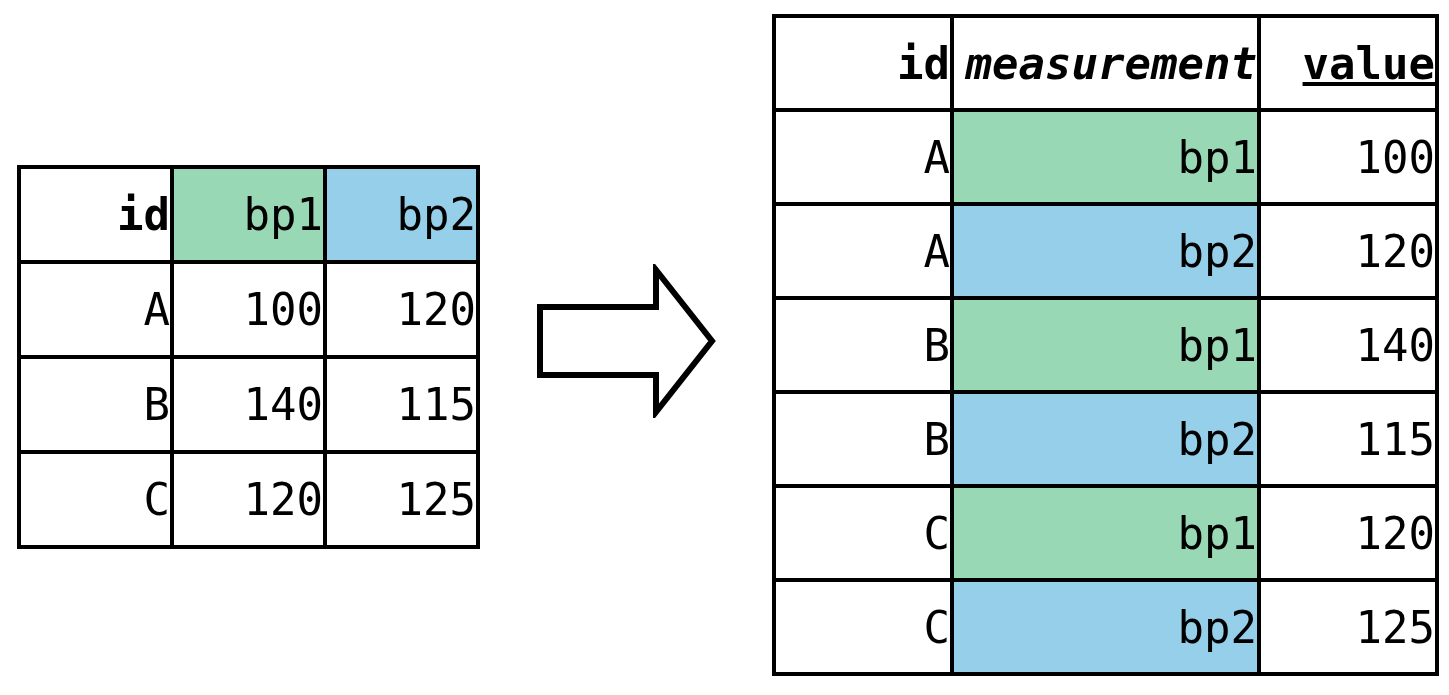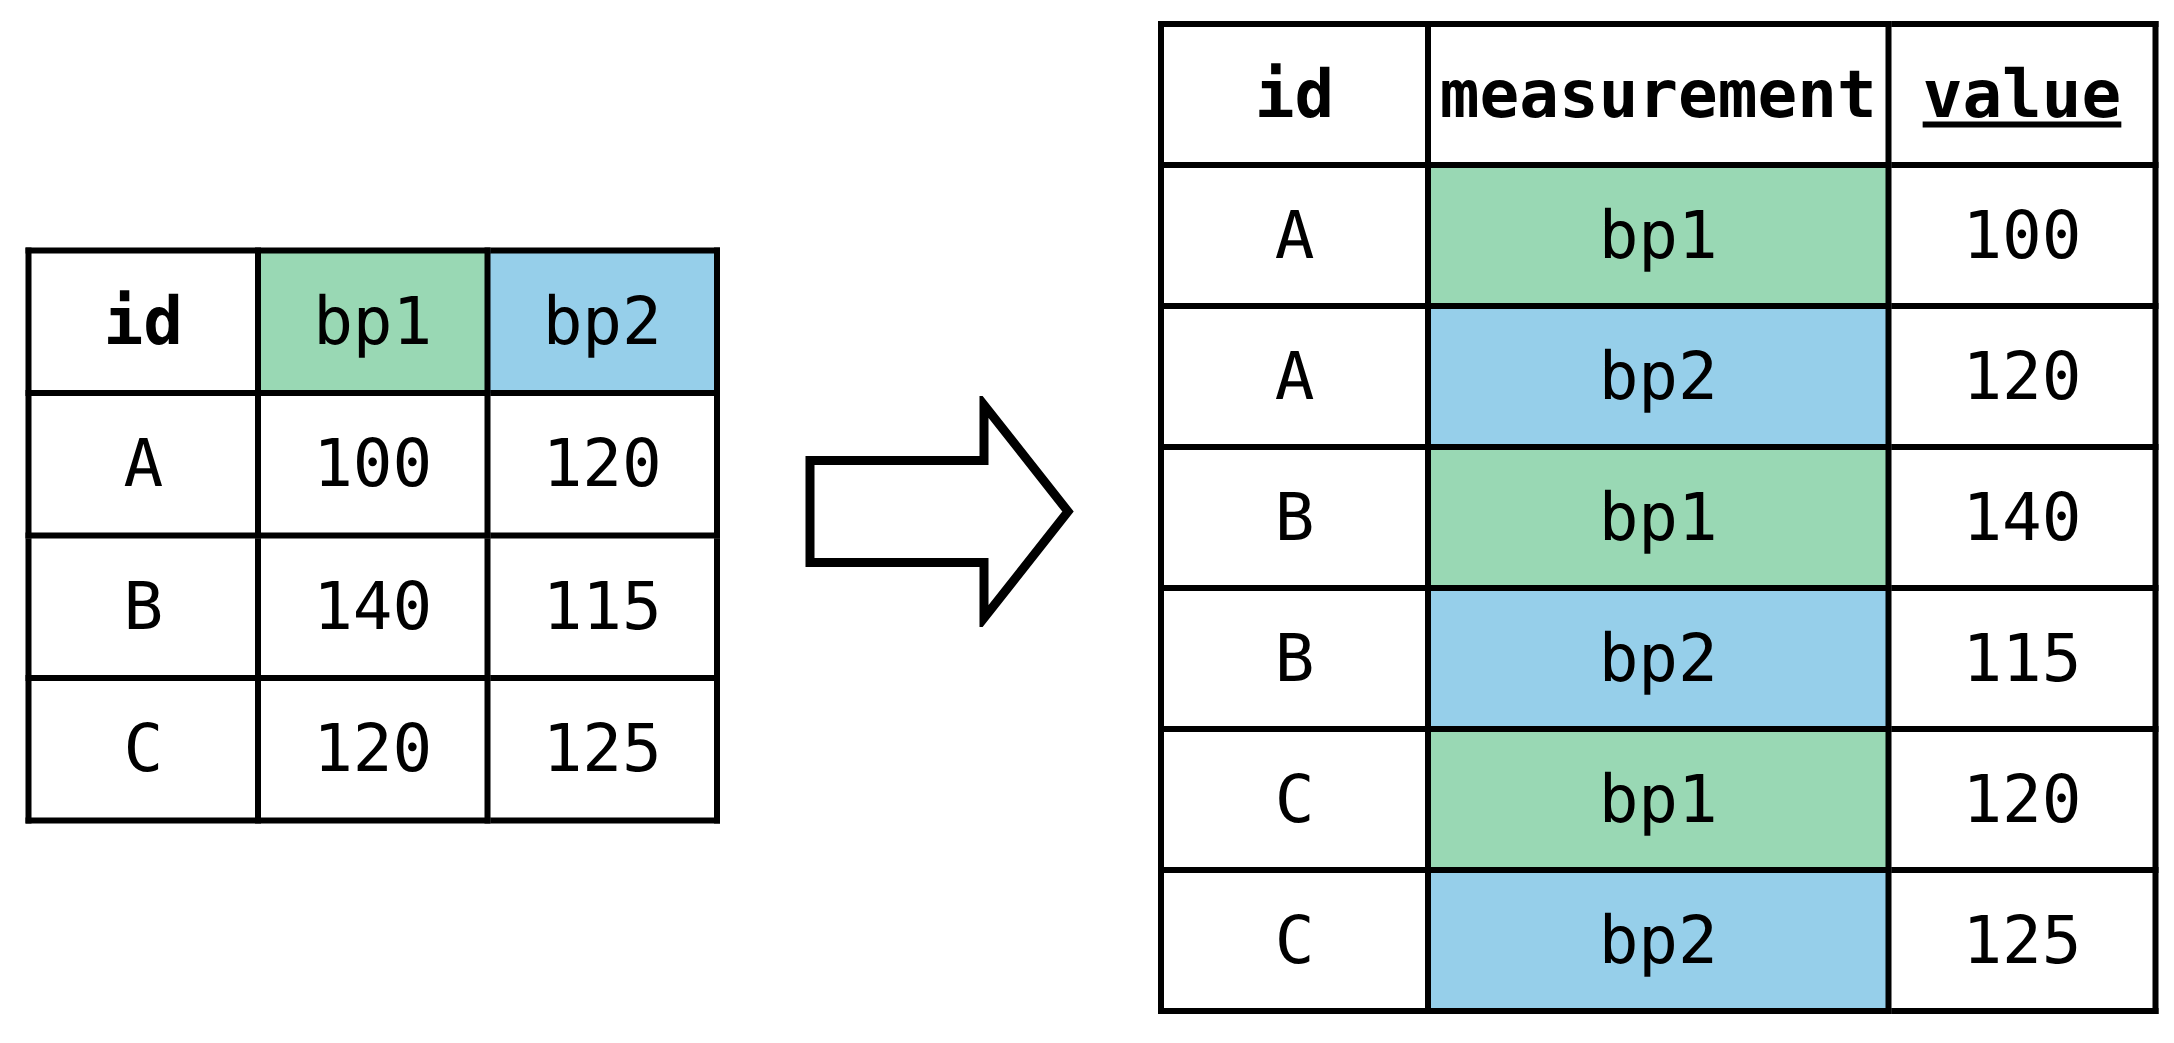--- a/index.html
+++ b/index.html
@@ -12,39 +12,39 @@
     color: #000000;
     overflow: hidden;
   }
   table {
     border-collapse: collapse;
     position: absolute;
     table-layout: fixed;
   }
   td, th {
     border: 4px solid var(--border, #000000);
-    text-align: center;
+    text-align: right;
     vertical-align: middle;
     font-size: 44px;
     font-weight: normal;
     padding: 0;
     background: #ffffff;
   }
   th { font-weight: bold; }
 
   
   .wide-table { left: 17px; top: 165px; }
   .wide-table td, .wide-table th { height: 91px; }
   .wide-table .col-w { width: 149px; }
 
   
   .long-table { left: 772px; top: 14px; }
   .long-table td, .long-table th { height: 90px; }
   .long-table .col-id { width: 174px; }
-  .long-table .col-meas { width: 303px; }
+  .long-table .col-meas { width: 303px; font-style: italic; }
   .long-table .col-val { width: 174px; text-decoration: underline; }
 
   
   .arrow-wrap {
     position: absolute;
     left: 534px;
     top: 264px;
     width: 184px;
     height: 154px;
   }

